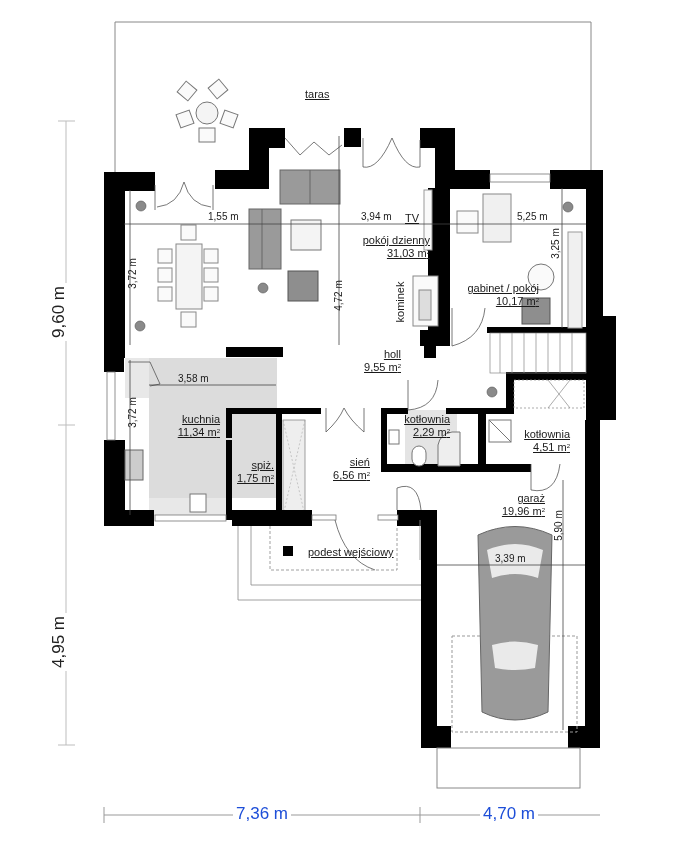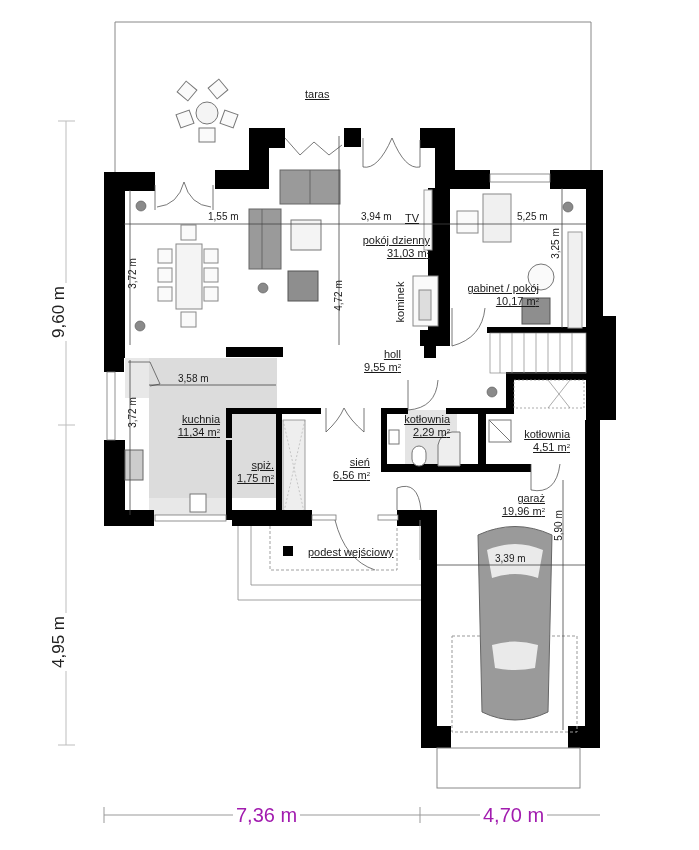--- a/index.html
+++ b/index.html
@@ -3,21 +3,21 @@
 <meta charset="utf-8">
 <style>
   html, body { margin:0; padding:0; background:#ffffff; }
   body { width:699px; height:850px; position:relative; overflow:hidden;
          font-family:"Liberation Sans", sans-serif; color:#222; }
   svg.plan { position:absolute; left:0; top:0; }
   .lbl { position:absolute; font-size:11px; line-height:13px; text-align:right; color:#1a1a1a; white-space:nowrap;text-decoration:underline; }
   .lbl sup { font-size:6px; vertical-align:top; position:relative; top:-1px; }
   .dim { position:absolute; font-size:10px; color:#1a1a1a; white-space:nowrap; background:transparent; }
   .vdim { position:absolute; font-size:10px; color:#1a1a1a; white-space:nowrap; transform:rotate(-90deg); transform-origin:center center; }
-  .big { position:absolute; font-size:20px; color:#a21caf; white-space:nowrap; background:#fff; padding:0 3px; }
+  .big { position:absolute; font-size:17px; color:#1d4ed8; white-space:nowrap; background:#fff; padding:0 3px; }
   .bigv { position:absolute; font-size:17px; color:#222; white-space:nowrap; transform:rotate(-90deg); transform-origin:center center; background:#fff; padding:0 3px; }
 </style>
 </head>
 <body>
 
 <svg class="plan" width="699" height="850" viewBox="0 0 699 850" xmlns="http://www.w3.org/2000/svg">
 
   <g>
     <polyline points="115,180 115,22 591,22 591,180" fill="none" stroke="#888" stroke-width="1"></polyline>
   </g>

